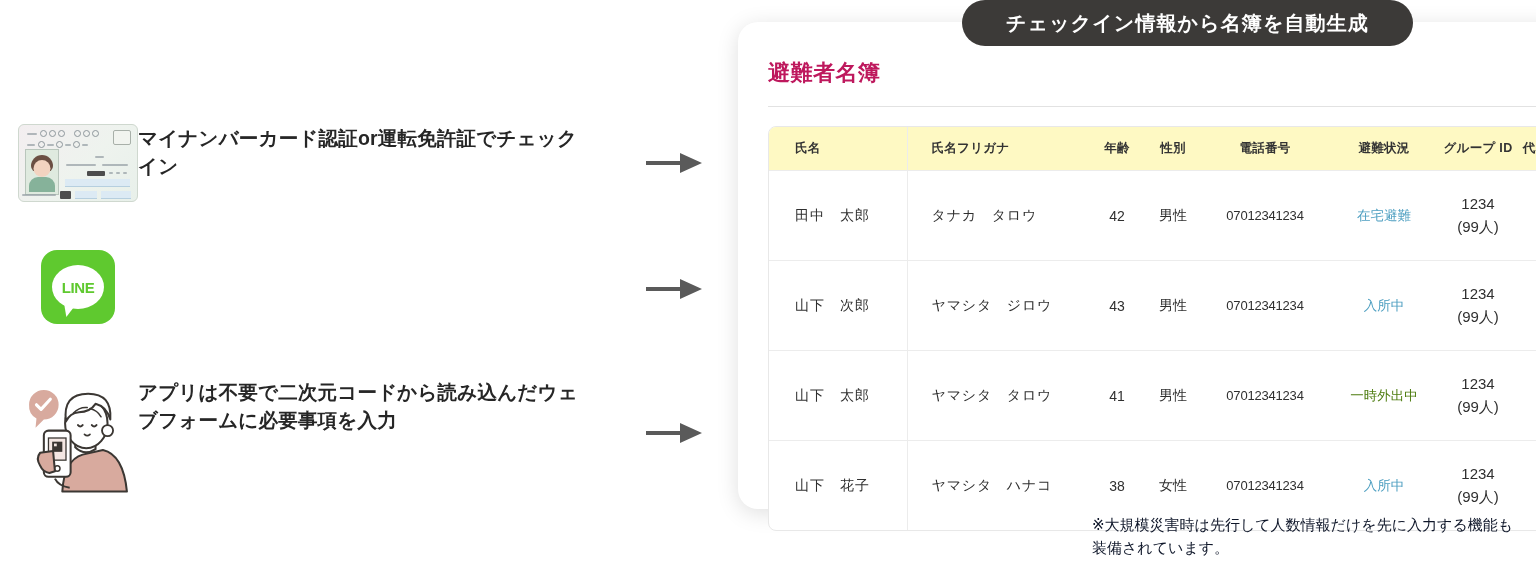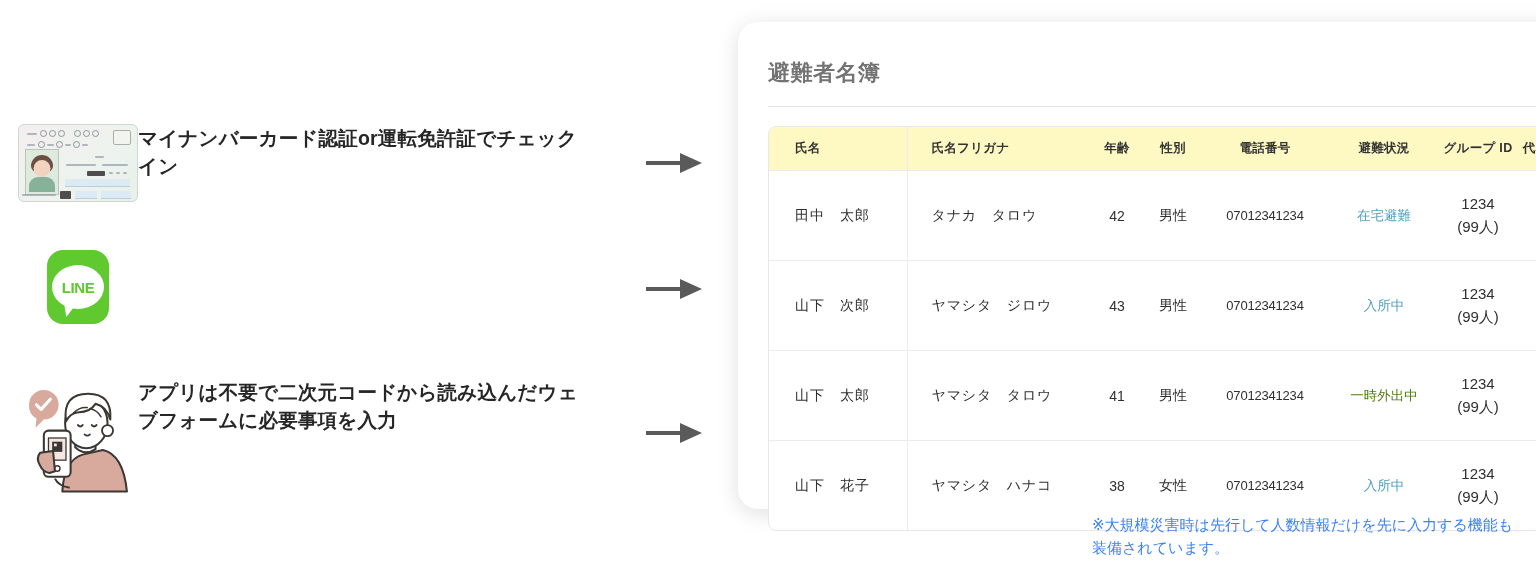--- a/index.html
+++ b/index.html
@@ -33,21 +33,21 @@
   .dl-face { position:absolute; left:50%; transform:translateX(-50%); }
   .dl-hair { top:5px; width:22px;height:17px;border-radius:11px 11px 6px 6px;background:#6b4f43;}
   .dl-skin { top:10px; width:17px;height:17px;border-radius:50%;background:#f2d3c0;}
   .dl-body { top:27px; width:26px;height:15px;border-radius:9px 9px 0 0;background:#86b29a;}
   .dl-field { position:absolute; background:#dceaf4; border-bottom:1px solid #b6cfdf; height:8px;}
   .dl-stamp { position:absolute; right:6px; top:5px; width:18px;height:15px;border:1px solid #a8b0a9; border-radius:2px; background:#f1f4ef;}
   .dl-chip { position:absolute; background:#4d4d4d; height:5px; border-radius:1px;}
 
   
   .line-icon {
-    width: 62px; height: 74px; border-radius: 16px; background: #5fc92f;
+    width: 74px; height: 74px; border-radius: 16px; background: #5fc92f;
     display:flex; align-items:center; justify-content:center; position:relative;
   }
   .line-bubble {
     width: 52px; height: 44px; border-radius: 50%; background:#ffffff;
     display:flex;align-items:center;justify-content:center; position:relative;
   }
   .line-bubble::after {
     content:""; position:absolute; left:12px; bottom:-8px; width:13px;height:14px;
     background:#ffffff; clip-path: polygon(0 0, 100% 0, 18% 100%);
   }
@@ -57,21 +57,21 @@
   .person-ill { width: 130px; height: 120px; position: relative; }
 
   
   .panel {
     position: absolute; left: 738px; top: 22px; width: 860px; height: 487px;
     background:#ffffff; border-radius: 20px;
     box-shadow: 0 4px 22px rgba(0,0,0,.13);
   }
   .panel-title {
     position:absolute; left:30px; top:36px;
-    font-size: 22px; font-weight: bold; color:#737373; letter-spacing:.5px;
+    font-size: 22px; font-weight: bold; color:#be185d; letter-spacing:.5px;
   }
   .panel-divider {
     position:absolute; left:30px; top:84px; width:800px; height:1px; background:#e2e2e2;
   }
   .badge {
     position:absolute; left:224px; top:-22px; height:46px;
     background:#3c3a38; border-radius:23px; color:#ffffff;
     display:flex; align-items:center; justify-content:center;
     padding: 0 44px; font-size:20px; font-weight:bold; letter-spacing:1.1px;
     white-space:nowrap;
@@ -95,21 +95,21 @@
   tbody tr:last-child td { border-bottom:none; }
   td.c-name { text-align:left; padding-left:26px; border-right:1px solid #ececec; letter-spacing:1px;}
   td.c-kana { text-align:left; padding-left:24px; letter-spacing:.8px;}
   td.c-phone { font-size:13px; letter-spacing:-.2px;}
   td.c-status { font-size:13.5px; }
   td.c-group { font-size:15px; line-height:1.5; color:#2f2f2f; }
   .check { font-size:17px; color:#2f2f2f; }
 
   .footnote {
     position:absolute; left:1092px; top:514px; width:430px;
-    font-size:15px; color:#3b82f6; line-height:1.5;
+    font-size:15px; color:#0f172a; line-height:1.5;
   }
 </style>
 </head>
 <body>
 
 <div id="root">
 
   <div class="step-row" style="left:18px; top:124px;">
     <div class="step-icon">
       <div class="dl-card">
@@ -199,20 +199,21 @@
         <path d="M40 104 q4 8 16 10" stroke="#3b3733" stroke-width="2.2" fill="none"></path>
       </svg>
     </div>
     <div class="step-text">アプリは不要で二次元コードから読み込んだウェブフォームに必要事項を入力</div>
   </div>
   <svg class="step-arrow" style="left:644px; top:418px;" viewBox="0 0 62 30">
     <path d="M2 13 h34 v-8 l22 10 -22 10 v-8 h-34 z" fill="#5a5a5a"></path>
   </svg>
 
   <div class="panel">
+    <div class="badge">チェックイン情報から名簿を自動生成</div>
     <div class="panel-title">避難者名簿</div>
     <div class="panel-divider"></div>
 
     <div class="tbl-wrap">
       <table>
         <colgroup>
           <col style="width:138px">
             <col style="width:182px">
             <col style="width:56px">
             <col style="width:56px">

